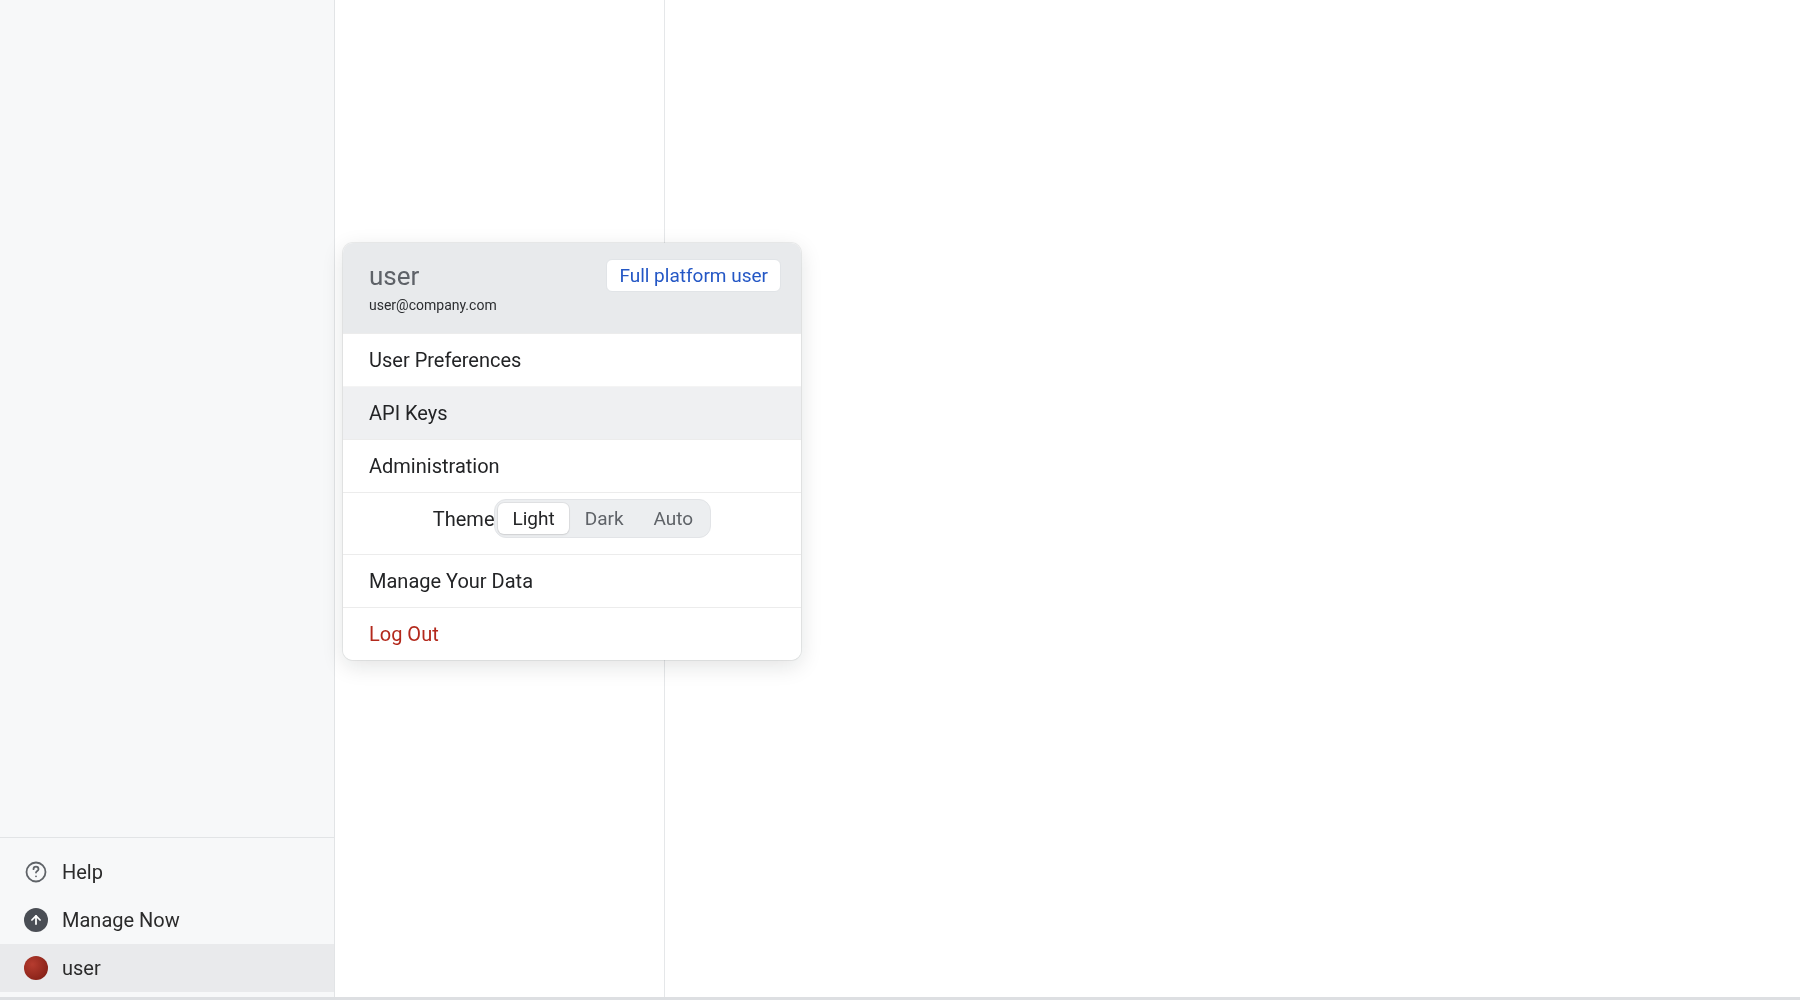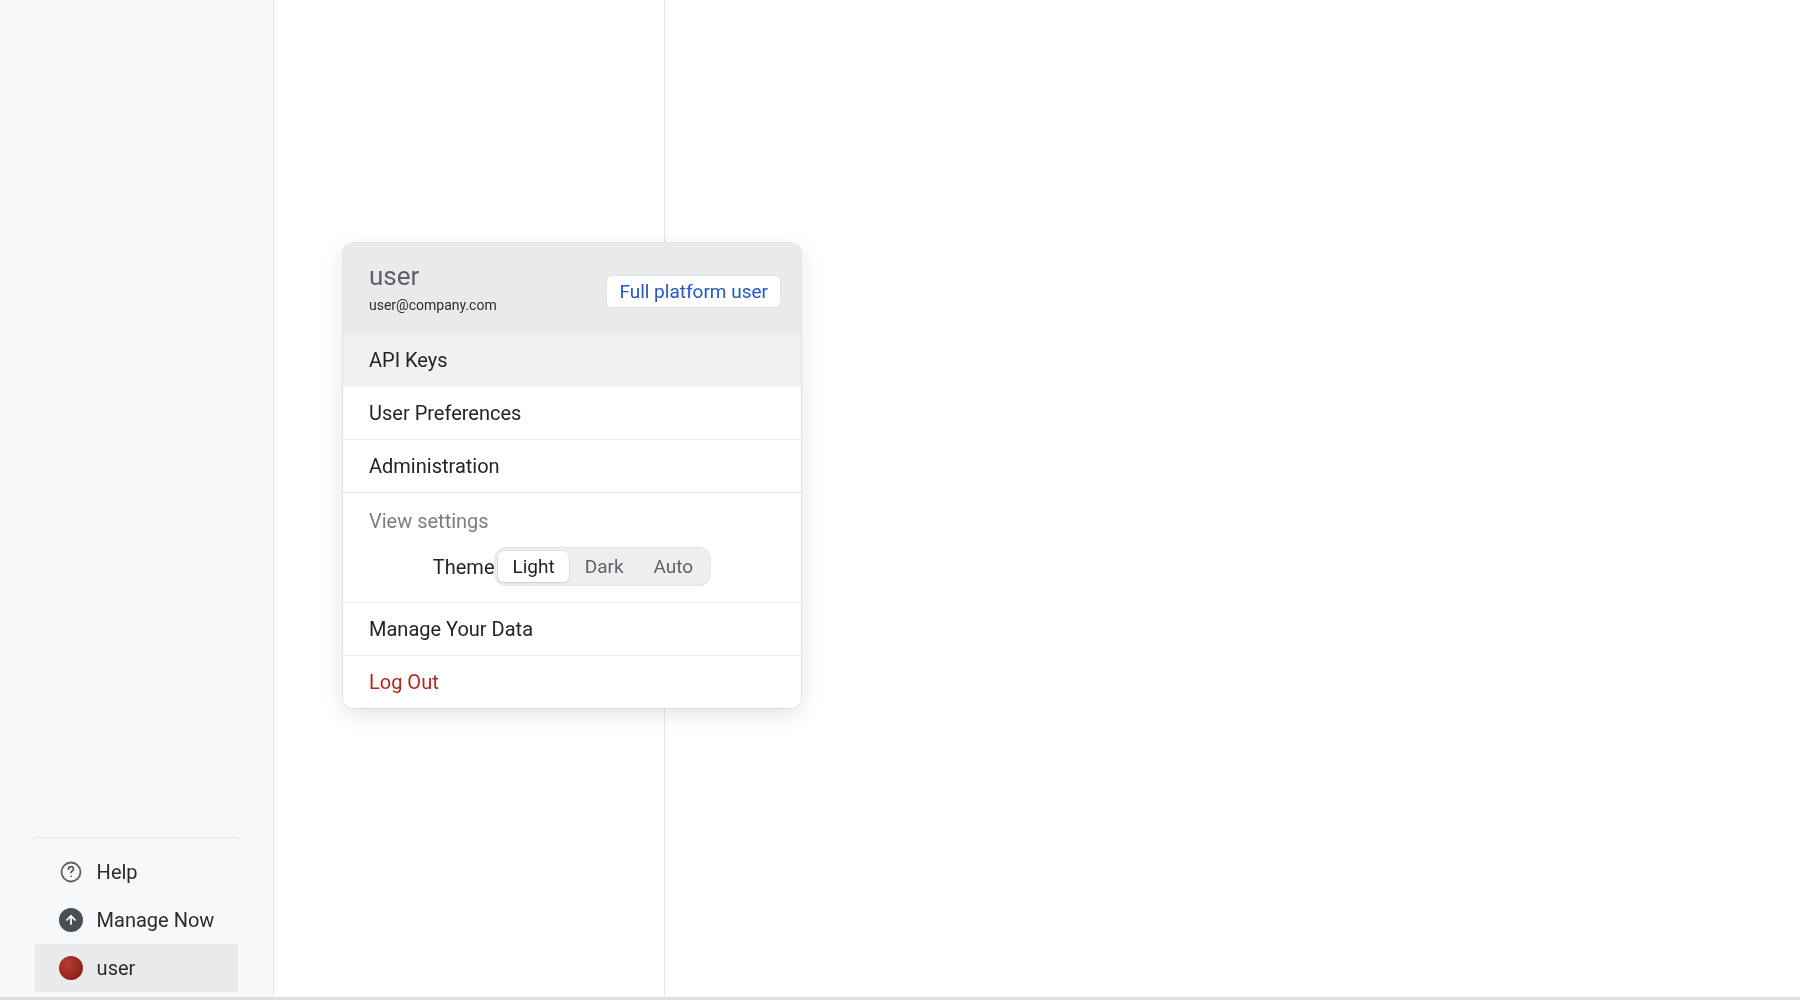--- a/index.html
+++ b/index.html
@@ -17,26 +17,25 @@
     overflow: hidden;
     position: relative;
   }
 
   
   .sidebar {
     position: absolute;
     left: 0;
     top: 0;
     bottom: 0;
-    width: 274px;
+    width: 335px;
     background: #F7F8F9;
     border-right: 1px solid #e2e4e6;
     display: flex;
     flex-direction: column;
-    align-items: center;
   }
 
   .sidebar-spacer {
     flex: 1;
   }
 
   .sidebar-footer {
     border-top: 1px solid #e2e4e6;
     padding: 10px 0 8px 0;
   }
@@ -134,21 +133,21 @@
     font-weight: 400;
   }
   .popover-email {
     font-size: 14px;
     color: #2c2e31;
     margin-top: 6px;
   }
 
   .role-badge {
     position: absolute;
-    top: 32px;
+    top: 16px;
     right: 20px;
     background: #ffffff;
     color: #2457c5;
     font-size: 19px;
     padding: 4px 12px;
     border-radius: 6px;
     border: 1px solid #e1e4e7;
     cursor: pointer;
   }
 
@@ -275,30 +274,29 @@
 
 <div class="popover">
 
   <div class="popover-header">
     <div class="popover-username">user</div>
     <div class="popover-email">user@company.com</div>
     <div class="role-badge">Full platform user</div>
   </div>
 
   <div class="popover-group">
+    <div class="popover-item">User Preferences</div>
     <div class="popover-item hovered">API Keys</div>
-    <div class="popover-item">User Preferences</div>
   </div>
 
   <div class="popover-group">
     <div class="popover-item">Administration</div>
   </div>
 
   <div class="popover-group">
-    <div class="section-label">View settings</div>
     <div class="theme-row">
       <div class="theme-label">Theme</div>
       <div class="segmented">
         <button class="selected">Light</button>
         <button>Dark</button>
         <button>Auto</button>
       </div>
     </div>
   </div>
 

